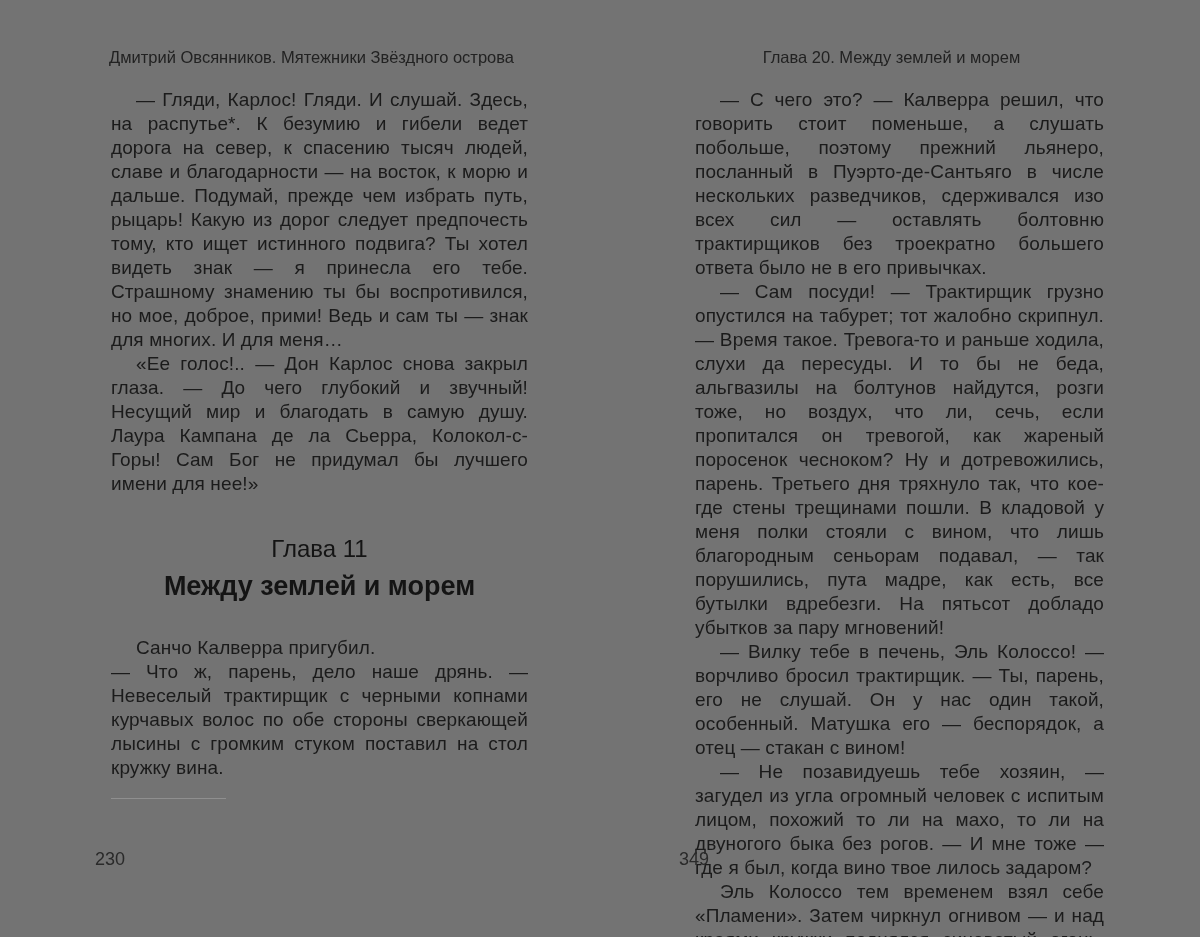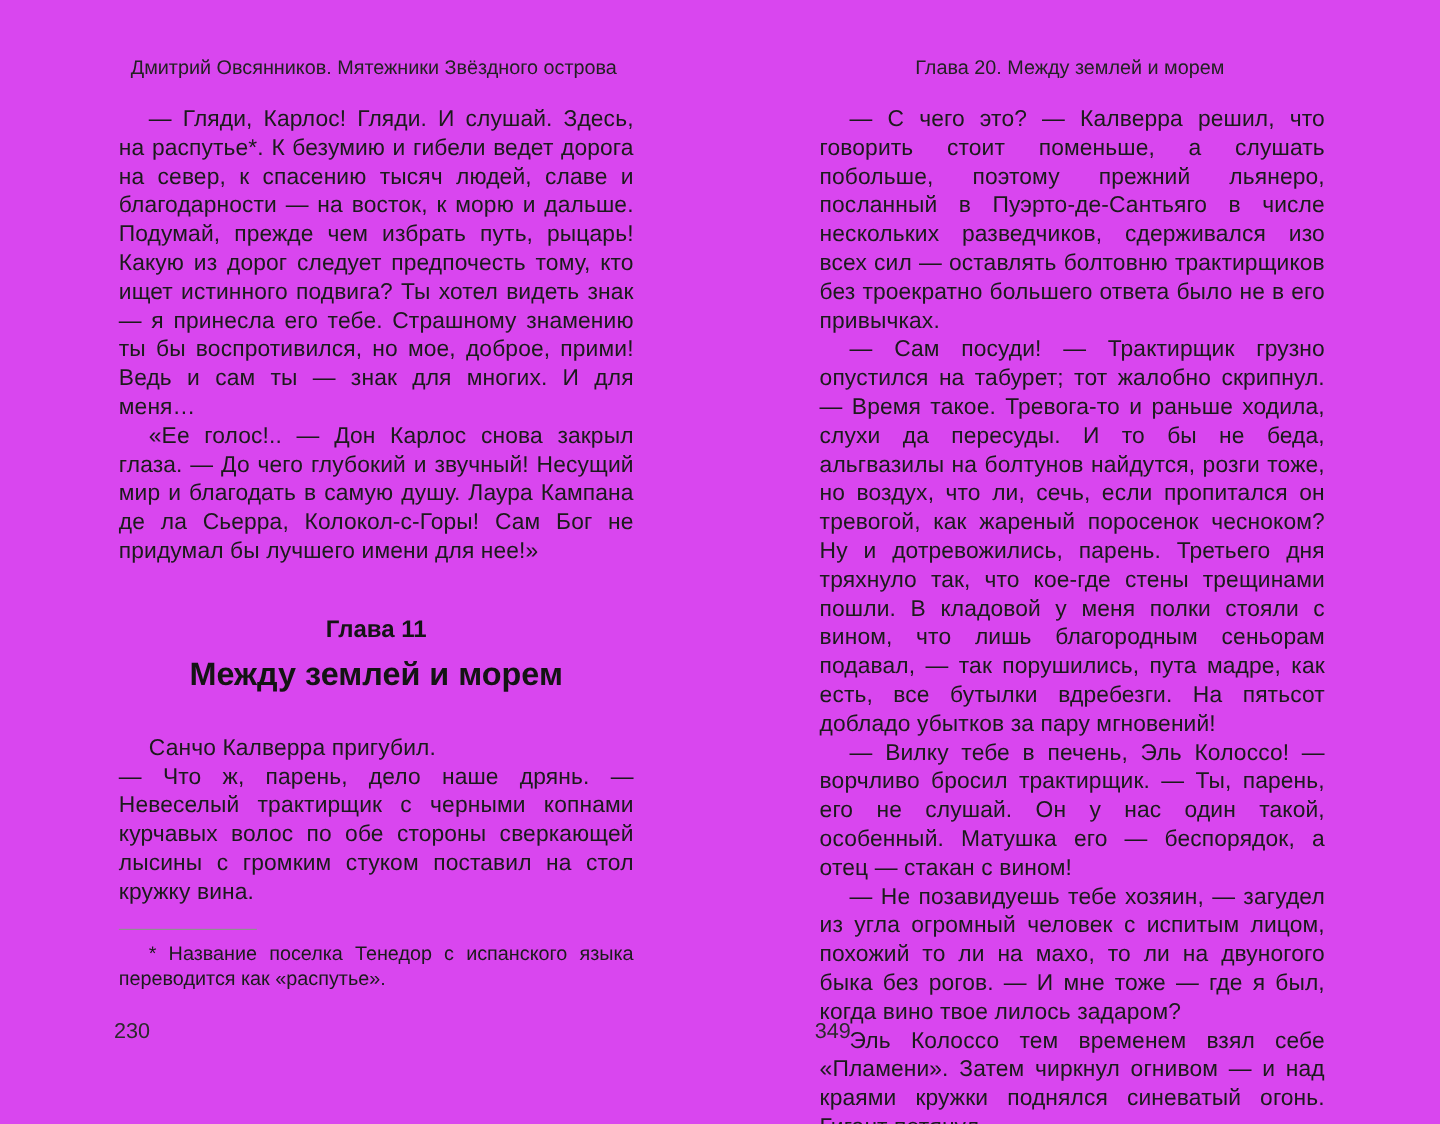--- a/index.html
+++ b/index.html
@@ -4,21 +4,21 @@
 <style>
   html, body {
     margin: 0;
     padding: 0;
     background: #ffffff;
   }
   .book-spread {
     position: relative;
     width: 1200px;
     height: 937px;
-    background: #d946ef;
+    background: #737373;
     overflow: hidden;
     font-family: "Liberation Sans", sans-serif;
     color: #1b1b1b;
   }
   .page {
     position: absolute;
     top: 0;
     height: 937px;
   }
   .page-left  { left: 95px;  width: 433px; }
@@ -31,43 +31,43 @@
     right: 0;
     text-align: center;
     font-size: 16.5px;
     line-height: 20px;
     color: #222222;
     white-space: nowrap;
   }
   .body-text {
     position: absolute;
     top: 88px;
-    left: 4px;
+    left: 16px;
     right: 0;
   }
   p.para {
     margin: 0;
     font-size: 19px;
     line-height: 24px;
     text-align: justify;
     letter-spacing: 0.1px;
     hyphens: auto;
     -webkit-hyphens: auto;
   }
   p.indent   { text-indent: 25px; }
   p.noindent { text-indent: 0; }
 
   .chapter-heading {
     margin-top: 38px;
     margin-bottom: 30px;
     text-align: center;
   }
   .chapter-kicker {
-    font-size: 20px;
-    font-weight: 700;
+    font-size: 24px;
+    font-weight: 400;
     line-height: 30px;
     color: #141414;
   }
   .chapter-title {
     font-size: 27px;
     font-weight: 700;
     line-height: 40px;
     margin-top: 2px;
     color: #141414;
   }
@@ -114,21 +114,20 @@
       <div class="chapter-heading">
         <div class="chapter-kicker">Глава 11</div>
         <div class="chapter-title">Между землей и морем</div>
       </div>
 
       <p class="para indent">Санчо Калверра пригубил.</p>
       <p class="para noindent">— Что ж, парень, дело наше дрянь. — Невеселый трактирщик с черными копнами курчавых волос по обе стороны сверкающей лысины с громким стуком поставил на стол кружку вина.</p>
 
       <div class="footnote-block">
         <div class="footnote-rule"></div>
-        <p class="footnote-text">* Название поселка Тенедор с испанского языка переводится как «распутье».</p>
       </div>
     </div>
 
     <div class="page-number">230</div>
   </div>
 
   <div class="page page-right">
     <div class="running-head">Глава 20. Между землей и морем</div>
 
     <div class="body-text">

